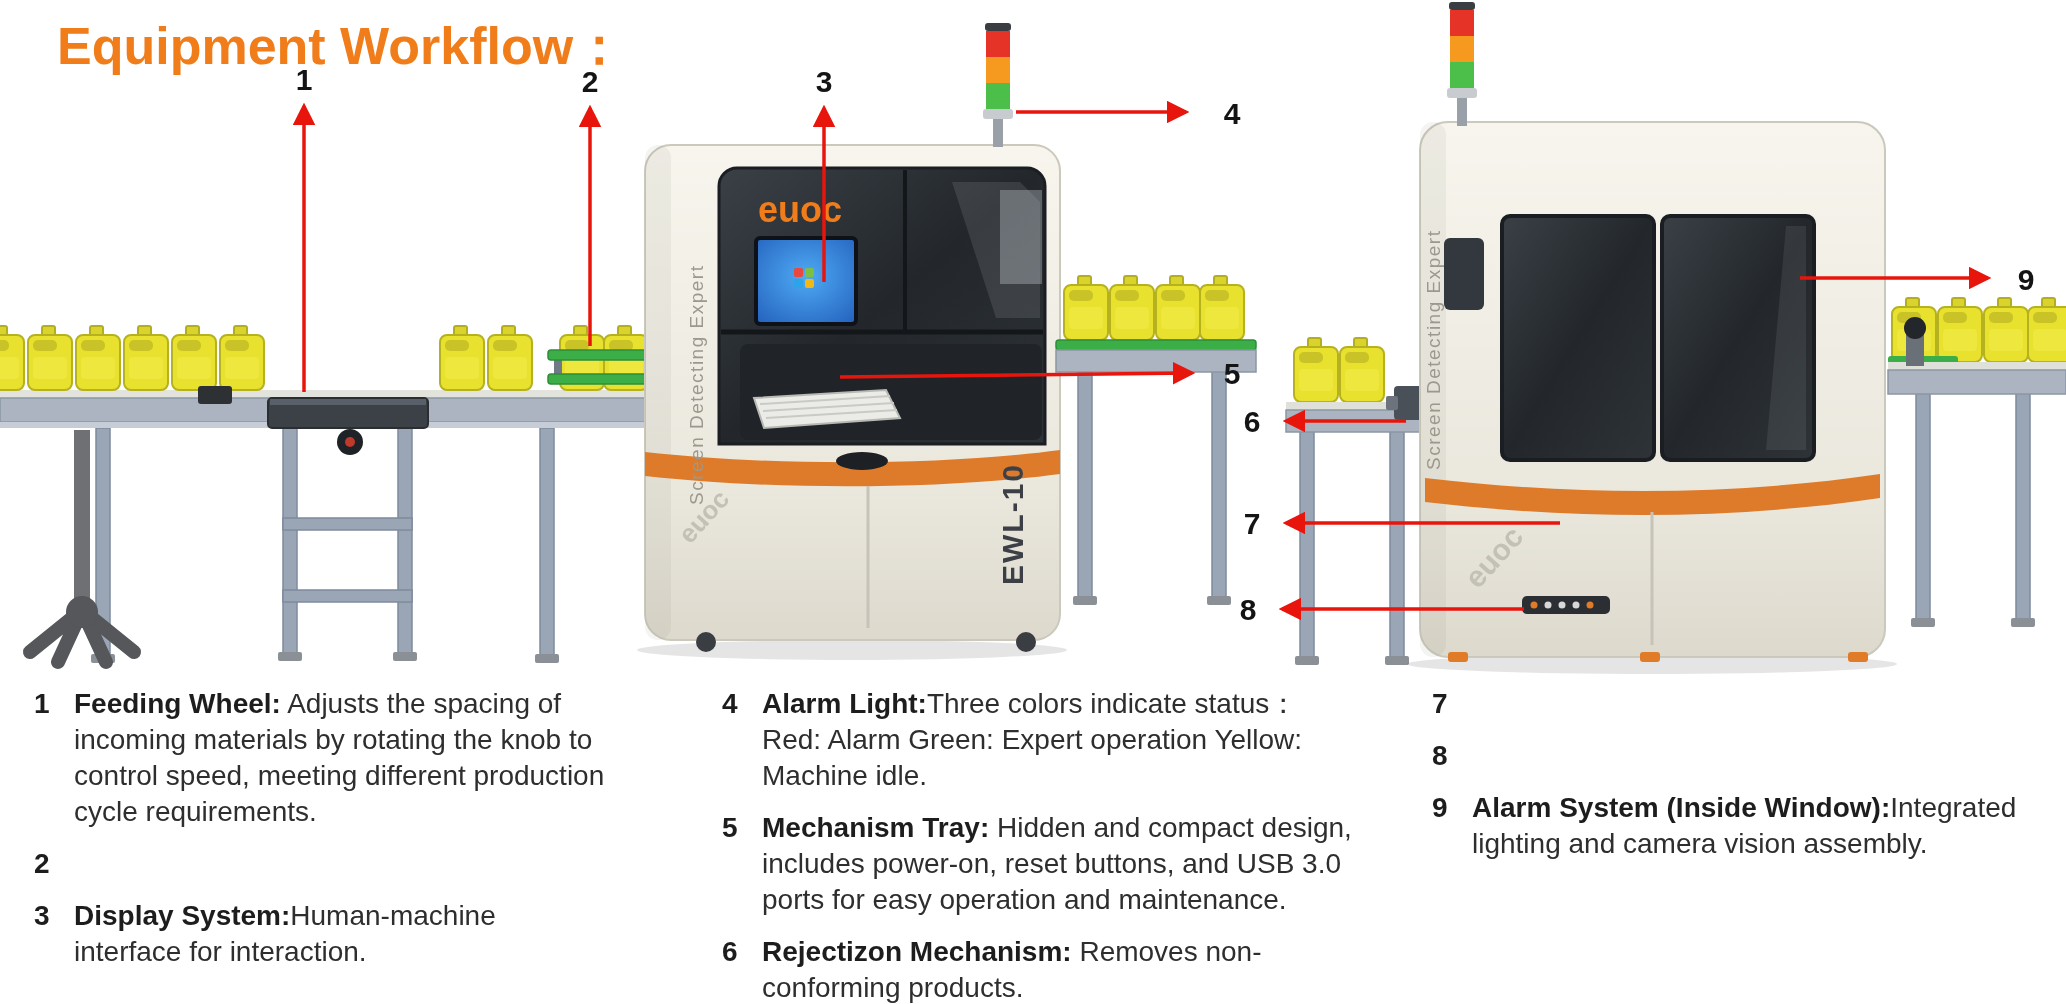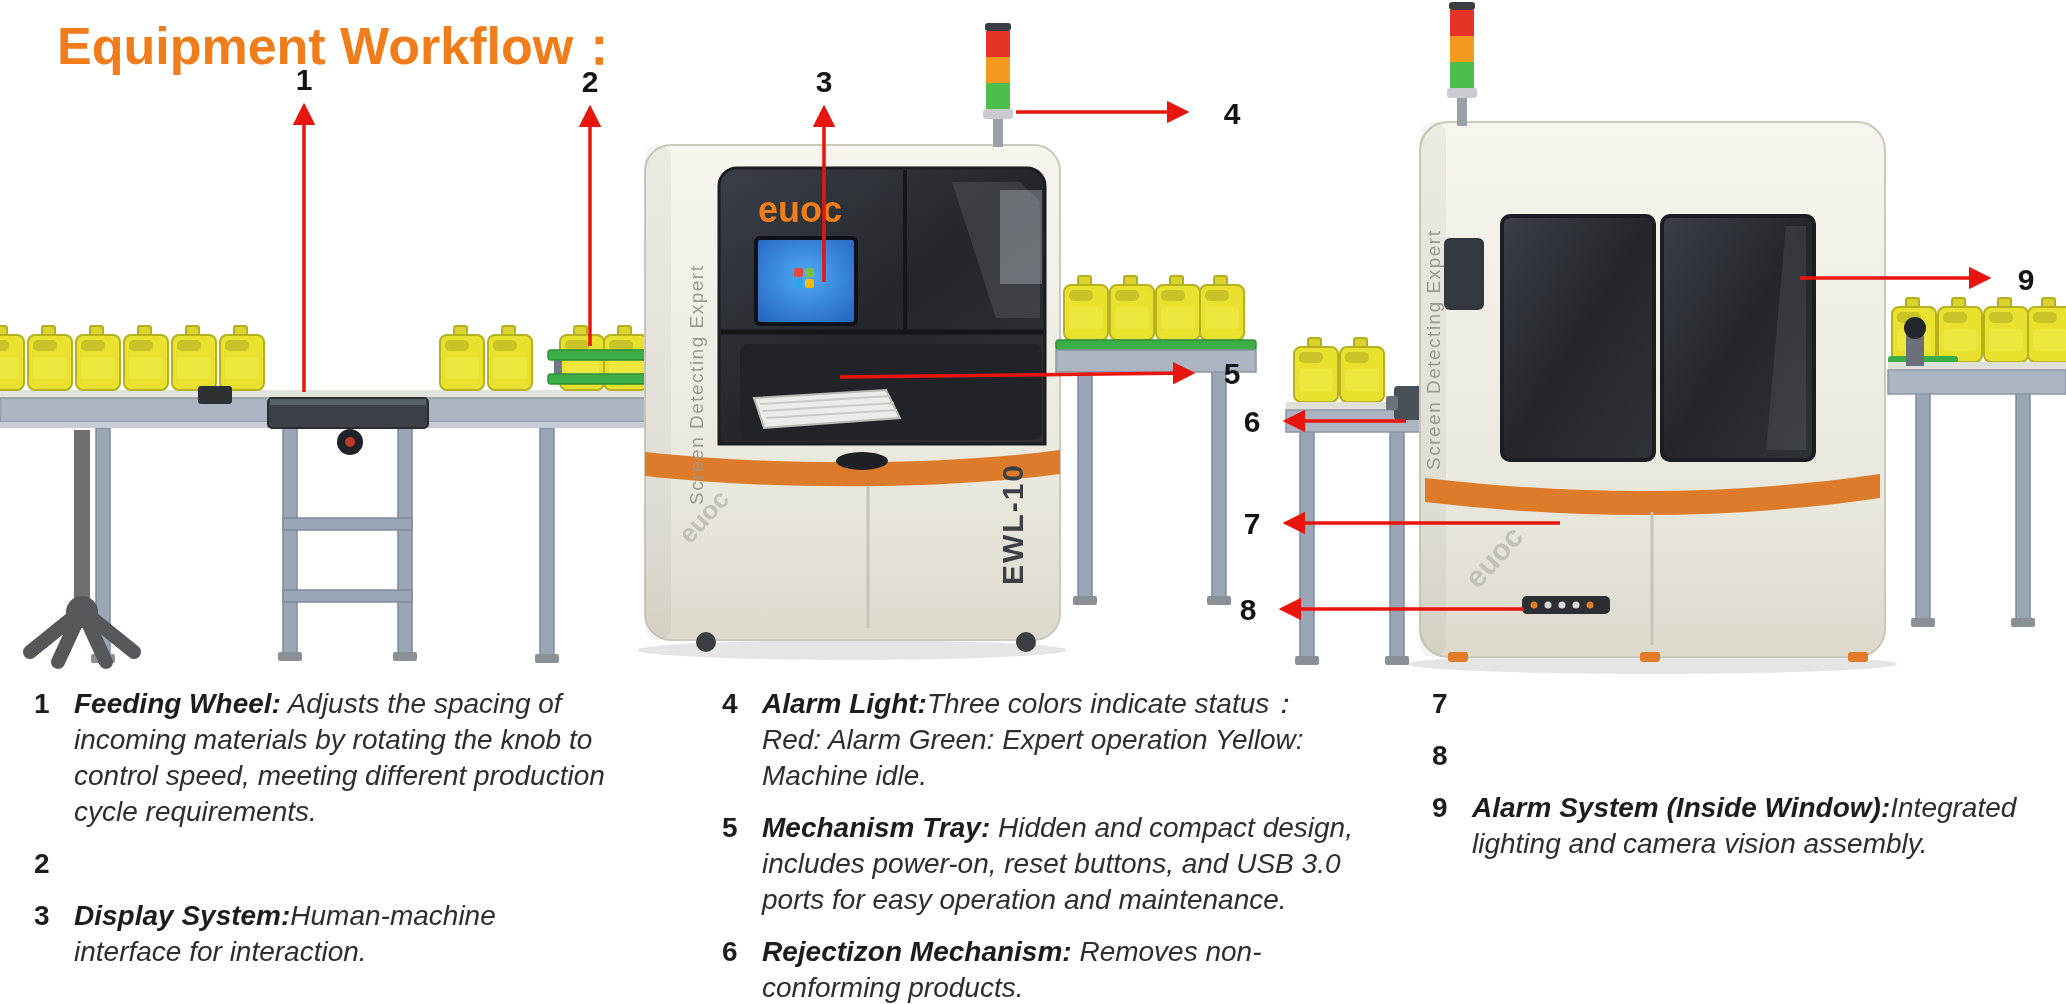--- a/index.html
+++ b/index.html
@@ -9,21 +9,21 @@
   .scene{position:absolute;left:0;top:0;}
   svg text{font-family:"Liberation Sans",sans-serif;}
   .legend{position:absolute;left:0;top:686px;width:2066px;color:#2E2E2E;
           font-size:28px;line-height:36px;}
   .col{position:absolute;top:0;}
   .col1{left:34px;width:620px;}
   .col2{left:722px;width:655px;}
   .col3{left:1432px;width:630px;}
   .item{display:flex;margin-bottom:16px;}
   .num{flex:none;width:40px;font-weight:bold;color:#1d1d1d;}
-  .txt{white-space:pre-wrap;font-style:italic;}
+  .txt{white-space:pre-wrap;}
   .txt b{font-weight:bold;color:#1d1d1d;}
 </style>
 </head>
 <body>
 
 <div class="stage">
 
   <svg class="scene" width="2066" height="680" viewBox="0 0 2066 680">
     <defs>
       <marker id="arrowhead" viewBox="0 0 10 10" refX="8.5" refY="5" markerWidth="6.5" markerHeight="6.5" orient="auto">

